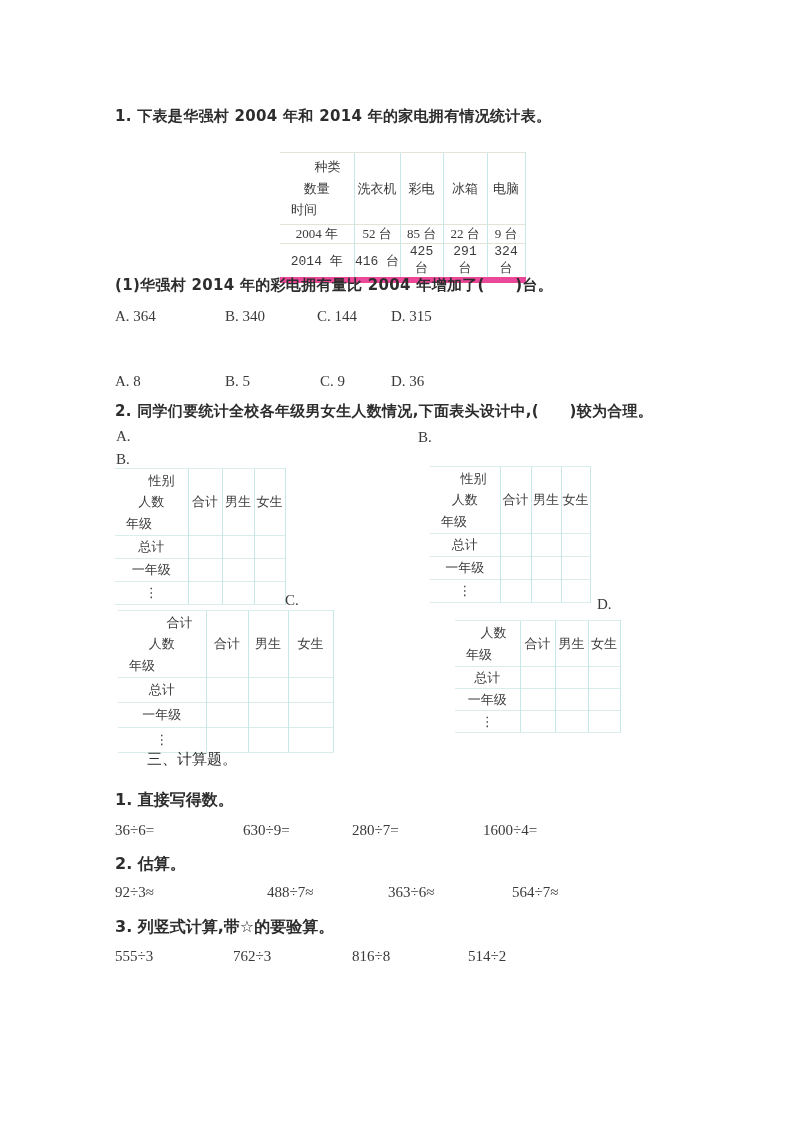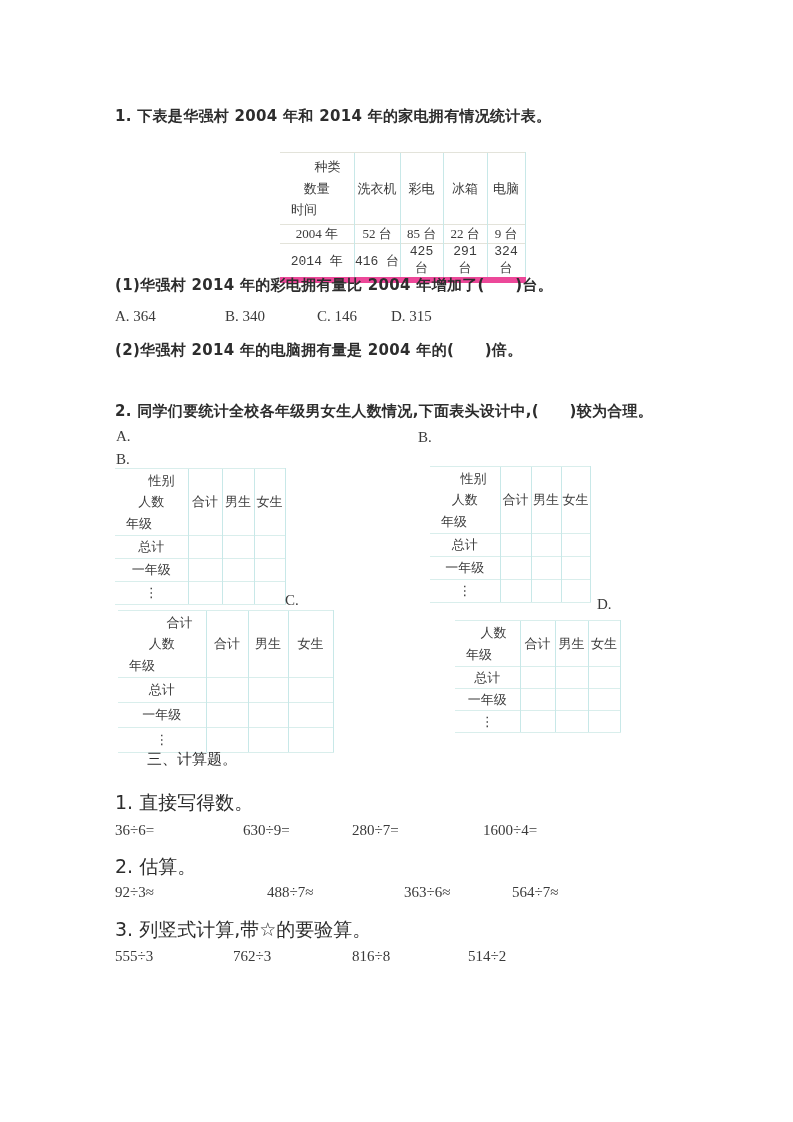--- a/index.html
+++ b/index.html
@@ -5,21 +5,21 @@
   * { margin:0; padding:0; box-sizing:border-box; }
   html,body { background:#ffffff; }
   body {
     width:793px; height:1122px; position:relative; overflow:hidden;
     font-family:"DejaVu Sans","Liberation Sans",sans-serif;
     color:#2d2d2d;
   }
   .abs { position:absolute; }
   .prompt { font-size:15px; font-weight:600; letter-spacing:.3px; white-space:nowrap; }
   .sec-title { font-size:15px; font-weight:400; font-family:"Liberation Serif","DejaVu Serif",serif;margin-left:32px; }
-  .part-label { font-size:19px; font-weight:400; white-space:nowrap; }
+  .part-label { font-size:16px; font-weight:700; white-space:nowrap; }
   .inline-row { position:absolute; height:20px; }
   .inline-row > span {
     position:absolute; top:0; white-space:nowrap;
     font-family:"Liberation Serif","DejaVu Serif",serif; font-size:15px; color:#3a3a3a;
   }
   .opt-letter { font-family:"Liberation Serif","DejaVu Serif",serif; font-size:15px; color:#3a3a3a; }
 
   table.gtable {
     position:absolute; border-collapse:collapse; table-layout:fixed;
     font-family:"Liberation Serif","DejaVu Serif",serif; font-size:13px; color:#3b3b3b;
@@ -85,25 +85,30 @@
         <td>291 台</td>
         <td>324 台</td>
       </tr>
     </tbody>
   </table>
 
   <div class="abs prompt" style="left:115px;top:276px;">(1)华强村 2014 年的彩电拥有量比 2004 年增加了(　　)台。</div>
   <div class="inline-row" style="left:115px;top:308px;width:560px;">
     <span style="left:0;">A. 364</span>
     <span style="left:110px;">B. 340</span>
-    <span style="left:202px;">C. 146</span>
+    <span style="left:202px;">C. 144</span>
     <span style="left:276px;">D. 315</span>
   </div>
 
-  <div class="abs prompt" style="left:115px;top:341px;">(2)华强村 2014 年的电脑拥有量是 2004 年的(　　)倍。</div>
+  <div class="inline-row" style="left:115px;top:373px;width:560px;">
+    <span style="left:0;">A. 8</span>
+    <span style="left:110px;">B. 5</span>
+    <span style="left:205px;">C. 9</span>
+    <span style="left:276px;">D. 36</span>
+  </div>
 
   <div class="abs prompt" style="left:115px;top:402px;">2. 同学们要统计全校各年级男女生人数情况,下面表头设计中,(　　)较为合理。</div>
 
   <div class="abs opt-letter" style="left:116px;top:428px;">A.</div>
   <div class="abs opt-letter" style="left:418px;top:429px;">B.</div>
   <div class="abs opt-letter" style="left:116px;top:451px;">B.</div>
 
   <table class="gtable q2 abt" style="left:115px;top:468px;width:170px;">
     <tbody>
       <tr class="hrow">
@@ -245,21 +250,21 @@
     <span style="left:0;">36÷6=</span>
     <span style="left:128px;">630÷9=</span>
     <span style="left:237px;">280÷7=</span>
     <span style="left:368px;">1600÷4=</span>
   </div>
 
   <div class="abs part-label" style="left:115px;top:854px;">2. 估算。</div>
   <div class="inline-row" style="left:115px;top:884px;width:560px;">
     <span style="left:0;">92÷3≈</span>
     <span style="left:152px;">488÷7≈</span>
-    <span style="left:273px;margin-left:16px;">363÷6≈</span>
+    <span style="left:273px;">363÷6≈</span>
     <span style="left:397px;">564÷7≈</span>
   </div>
 
   <div class="abs part-label" style="left:115px;top:917px;">3. 列竖式计算,带☆的要验算。</div>
   <div class="inline-row" style="left:115px;top:948px;width:560px;">
     <span style="left:0;">555÷3</span>
     <span style="left:118px;">762÷3</span>
     <span style="left:237px;">816÷8</span>
     <span style="left:353px;">514÷2</span>
   </div>

